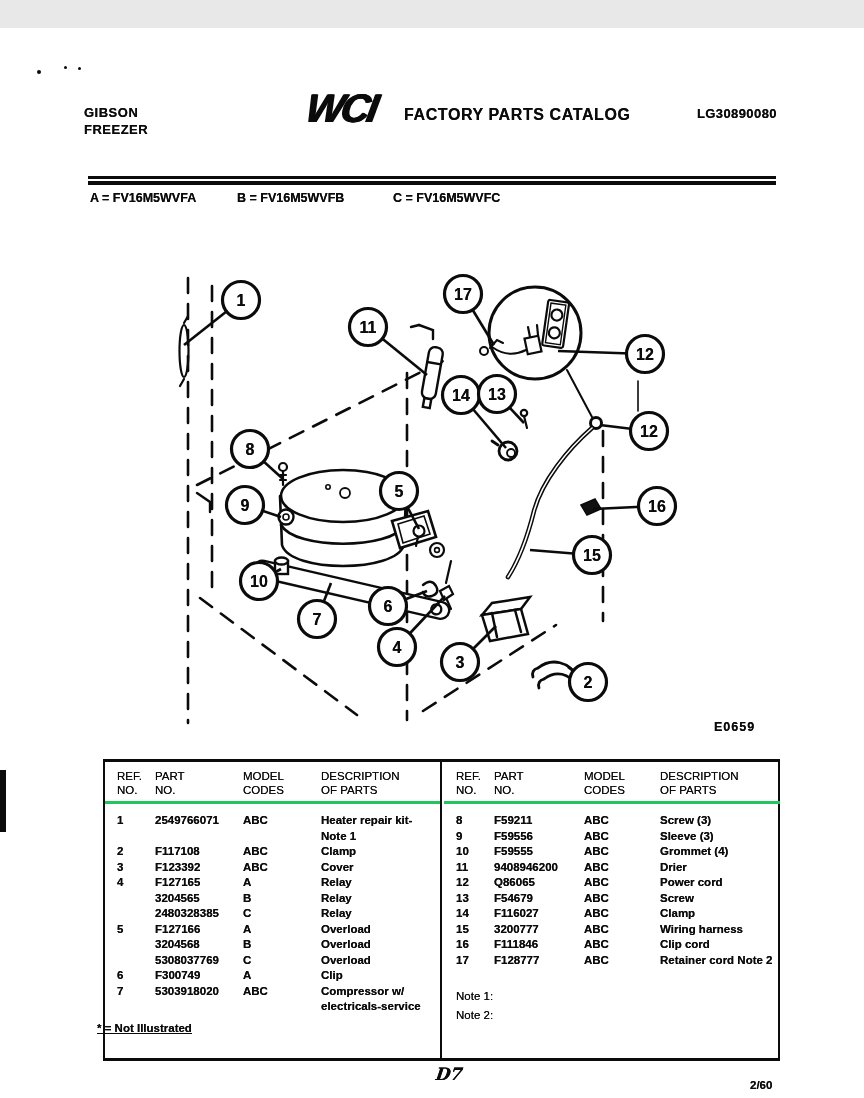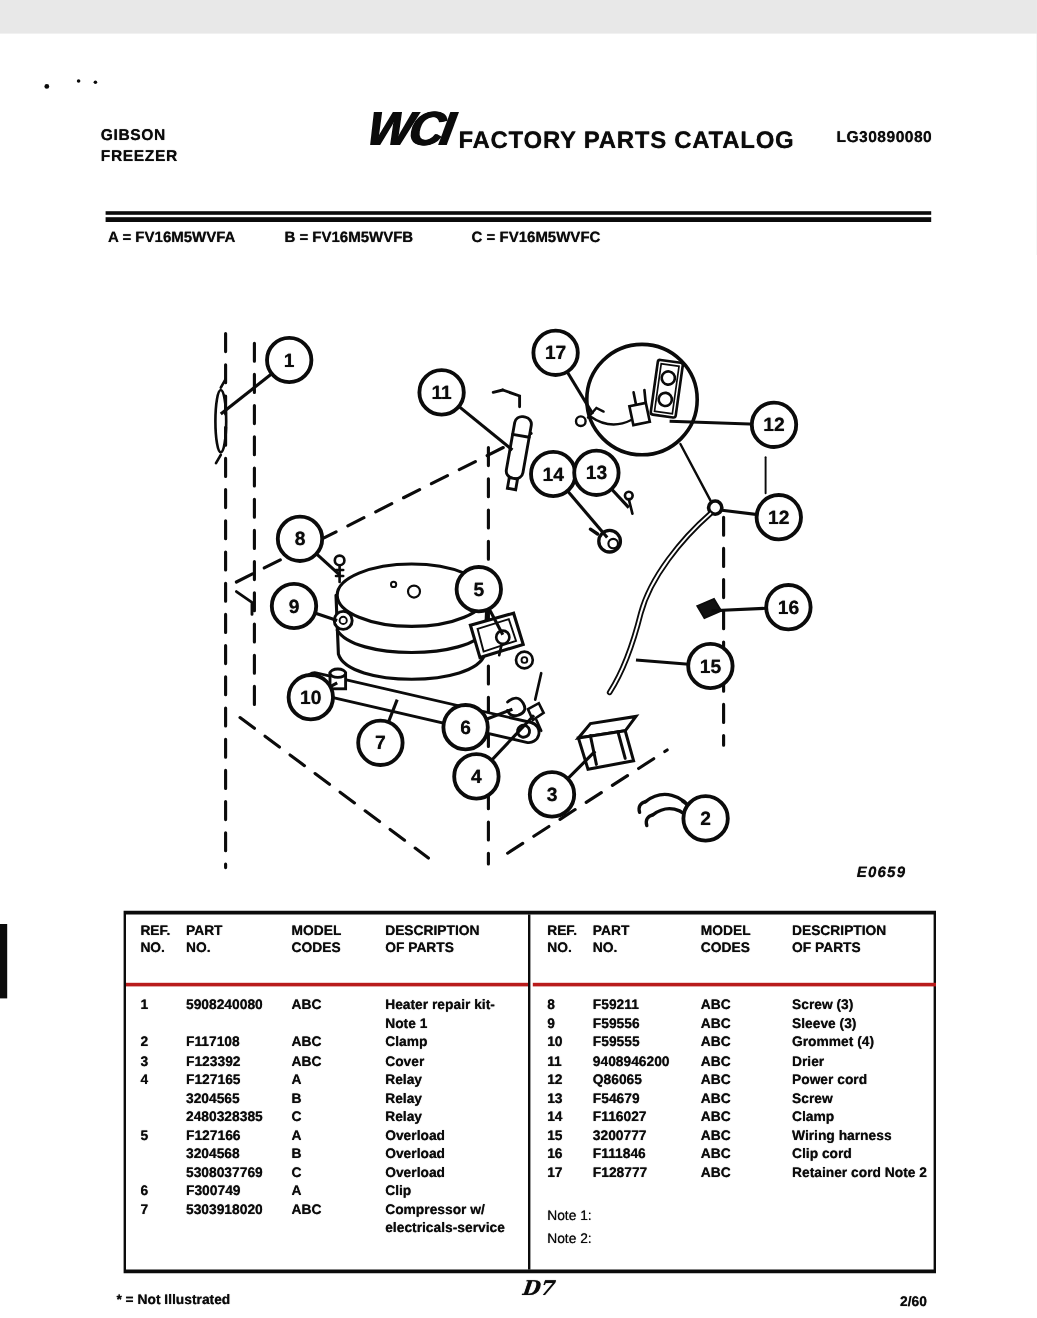--- a/index.html
+++ b/index.html
@@ -8,52 +8,52 @@
   #page *{box-sizing:border-box;}
   .b{font-weight:700;}
   .abs{position:absolute;}
   .scan{text-shadow:0 0 .6px rgba(0,0,0,.85);}
 
   
   #brand{left:84px;top:76px;font-size:13px;line-height:17px;letter-spacing:.5px;}
   #wci-logo{left:306px;top:58px;font-size:40px;font-style:italic;font-weight:700;
             letter-spacing:-3px;transform:skewX(-10deg);
             text-shadow:1.4px 0 0 #0b0b0b,.7px 0 0 #0b0b0b;}
-  #catalog-title{left:382px;top:78px;font-size:20px;letter-spacing:.6px;text-align:center;}
+  #catalog-title{left:404px;top:78px;font-size:16px;letter-spacing:.6px;text-align:center;}
   #doc-number{left:697px;top:78px;font-size:13px;letter-spacing:.4px;text-align:right;}
   .rule1{left:88px;top:148px;width:688px;height:3px;background:#0b0b0b;}
   .rule2{left:88px;top:153px;width:688px;height:4px;background:#0b0b0b;}
   #model-line{left:90px;top:163px;width:600px;font-size:12.5px;}
   #model-line span{position:absolute;white-space:nowrap;}
 
   
   #diagram{left:140px;top:225px;width:600px;height:500px;}
-  #figure-code{left:714px;top:692px;font-size:12.5px;letter-spacing:1px;font-style:italic;}
+  #figure-code{left:714px;top:692px;font-size:12.5px;letter-spacing:1px;}
 
   
   #ptable{left:103px;top:731px;width:677px;height:302px;
           border-top:3px solid #0b0b0b;border-bottom:3px solid #0b0b0b;
           border-left:2px solid #0b0b0b;border-right:2px solid #0b0b0b;}
   #ptable .half{position:absolute;top:0;height:100%;}
   #half-left{left:0;width:337px;border-right:2px solid #0b0b0b;}
   #half-right{left:339px;width:336px;}
-  .thead{display:grid;font-size:11.5px;font-weight:700;line-height:13.5px;
-         padding:8px 0 22px 12px;border-bottom:3px solid #b91c1c;white-space:pre-line;}
+  .thead{display:grid;font-size:11.5px;font-weight:400;line-height:13.5px;
+         padding:8px 0 4px 12px;border-bottom:3px solid #22c55e;white-space:pre-line;}
   .prow{display:grid;font-size:11.5px;font-weight:700;line-height:15.5px;
         padding-left:12px;white-space:pre-line;}
   #half-left .thead,#half-left .prow{grid-template-columns:38px 88px 78px auto;}
   #half-right .thead,#half-right .prow{grid-template-columns:38px 90px 76px auto;}
   .rows{padding-top:9px;}
   .notes{padding:20px 6px 0 12px;}
   .note{display:grid;grid-template-columns:50px auto;font-size:11.5px;font-weight:400;
         line-height:17px;margin-bottom:2px;}
   .note .ntext{white-space:pre-wrap;}
 
   
-  #not-illustrated{left:97px;top:1050px;font-size:11.5px;}
+  #not-illustrated{left:97px;top:994px;font-size:11.5px;text-decoration:underline;}
   #page-code{left:436px;top:1036px;font-size:17px;font-weight:700;font-style:italic;
              font-family:"DejaVu Serif","Liberation Serif",serif;transform:skewX(-8deg);}
   #date-code{left:750px;top:1051px;font-size:11.5px;}
 
   
   .artifact{background:#0b0b0b;}
   #bar-bottom{left:95px;top:1073px;width:716px;height:8px;}
   #bar-bottom2{left:120px;top:1082px;width:260px;height:2px;}
   #edge-left{left:0;top:742px;width:6px;height:62px;}
   .speck{width:4px;height:4px;border-radius:50%;}
@@ -312,21 +312,21 @@
   <div class="abs b" id="figure-code">E0659</div>
 
   <div class="abs" id="ptable">
     <div class="half" id="half-left">
         <div class="thead"><span>REF.
 NO.</span><span>PART
 NO.</span><span>MODEL
 CODES</span><span>DESCRIPTION
 OF PARTS</span></div>
         <div class="rows">
-          <div class="prow"><span>1</span><span>5908240080</span><span>ABC</span><span>Heater repair kit-
+          <div class="prow"><span>1</span><span>2549766071</span><span>ABC</span><span>Heater repair kit-
 Note 1</span></div>
           <div class="prow"><span>2</span><span>F117108</span><span>ABC</span><span>Clamp</span></div>
           <div class="prow"><span>3</span><span>F123392</span><span>ABC</span><span>Cover</span></div>
           <div class="prow"><span>4</span><span>F127165</span><span>A</span><span>Relay</span></div>
           <div class="prow"><span></span><span>3204565</span><span>B</span><span>Relay</span></div>
           <div class="prow"><span></span><span>2480328385</span><span>C</span><span>Relay</span></div>
           <div class="prow"><span>5</span><span>F127166</span><span>A</span><span>Overload</span></div>
           <div class="prow"><span></span><span>3204568</span><span>B</span><span>Overload</span></div>
           <div class="prow"><span></span><span>5308037769</span><span>C</span><span>Overload</span></div>
           <div class="prow"><span>6</span><span>F300749</span><span>A</span><span>Clip</span></div>

